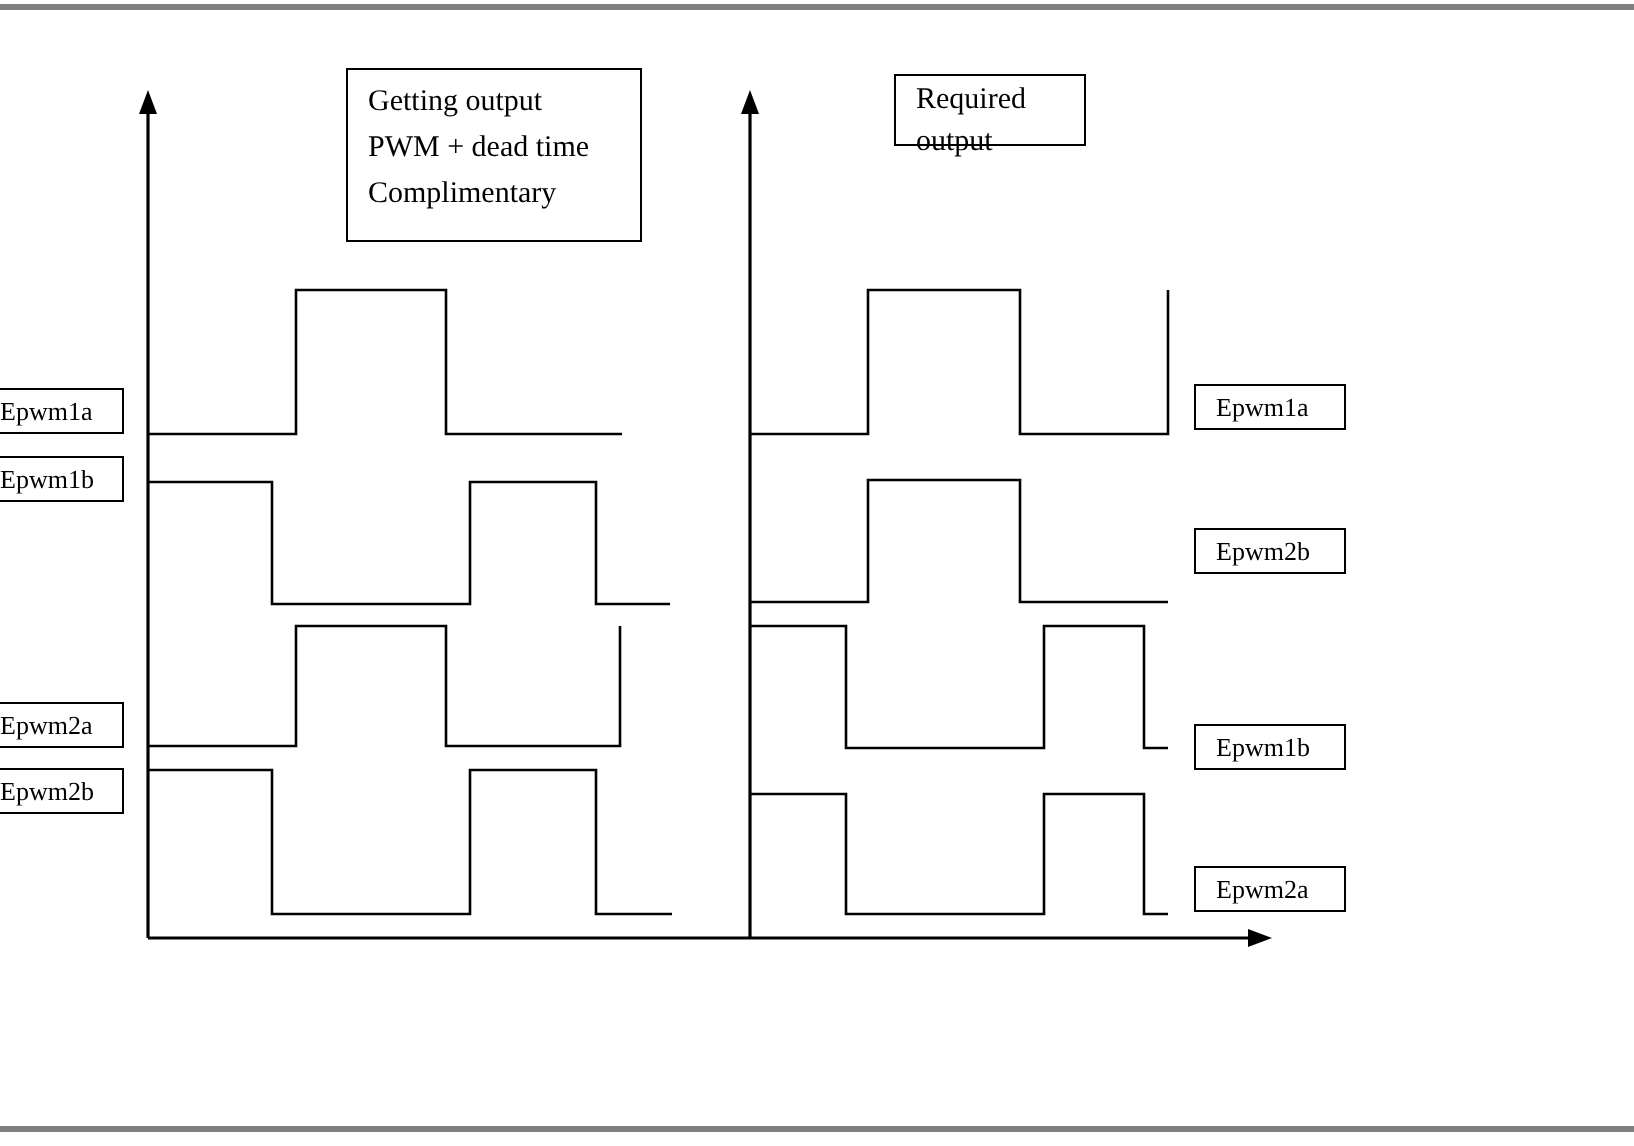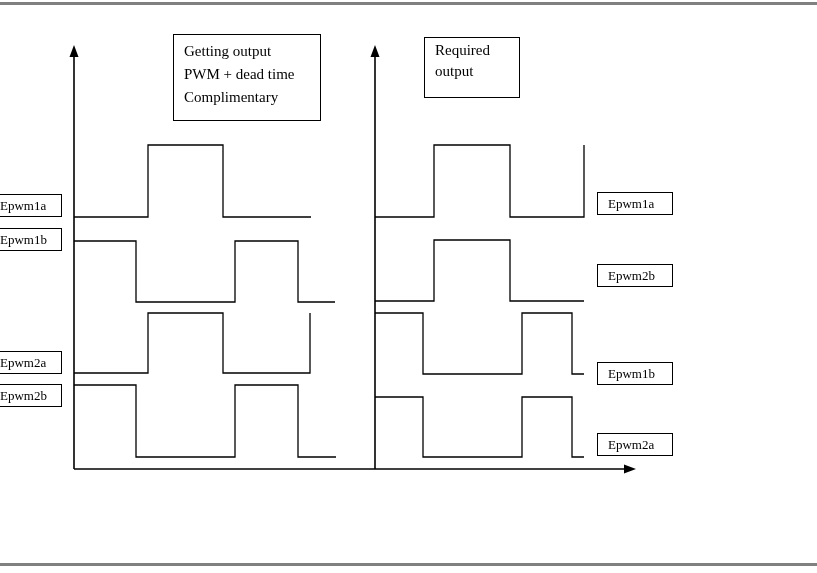--- a/index.html
+++ b/index.html
@@ -37,21 +37,21 @@
       <line x1="74" y1="469" x2="626" y2="469" stroke="#000000" stroke-width="1.6"></line>
       <polygon points="636,469 624,464.5 624,473.5" fill="#000000"></polygon>
     </svg>
 
   <div class="box caption" style="left:173px; top:34px; width:148px; height:87px;">
     <div>Getting output</div>
     <div>PWM + dead time</div>
     <div>Complimentary</div>
   </div>
 
-  <div class="box caption caption-right" style="left:424px; top:37px; width:96px; height:61px;">
+  <div class="box caption caption-right" style="left:447px; top:37px; width:96px; height:36px;">
     <div>Required</div>
     <div>output</div>
   </div>
 
   <div class="box label" style="left:-11px; top:194px; width:73px; height:23px;">Epwm1a</div>
   <div class="box label" style="left:-11px; top:228px; width:73px; height:23px;">Epwm1b</div>
   <div class="box label" style="left:-11px; top:351px; width:73px; height:23px;">Epwm2a</div>
   <div class="box label" style="left:-11px; top:384px; width:73px; height:23px;">Epwm2b</div>
 
   <div class="box label" style="left:597px; top:192px; width:76px; height:23px;">Epwm1a</div>

